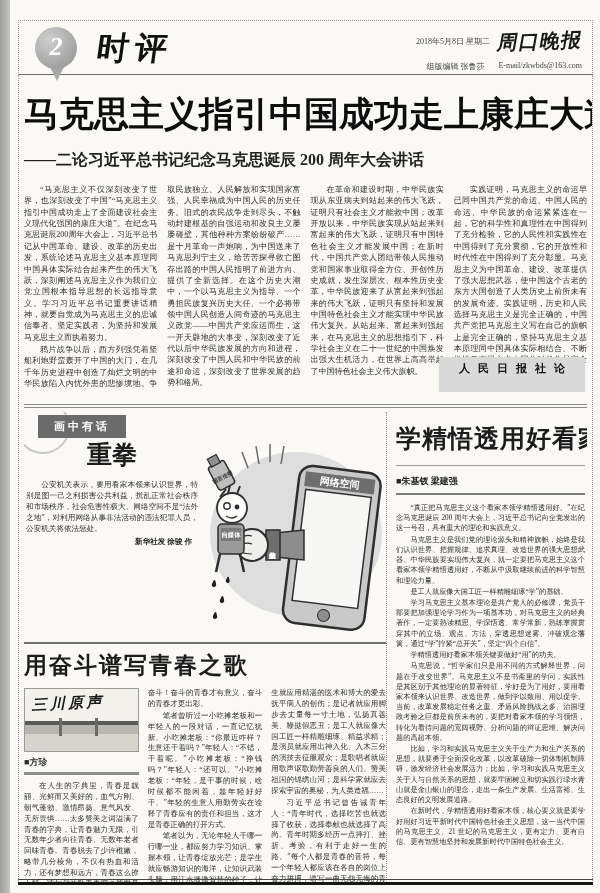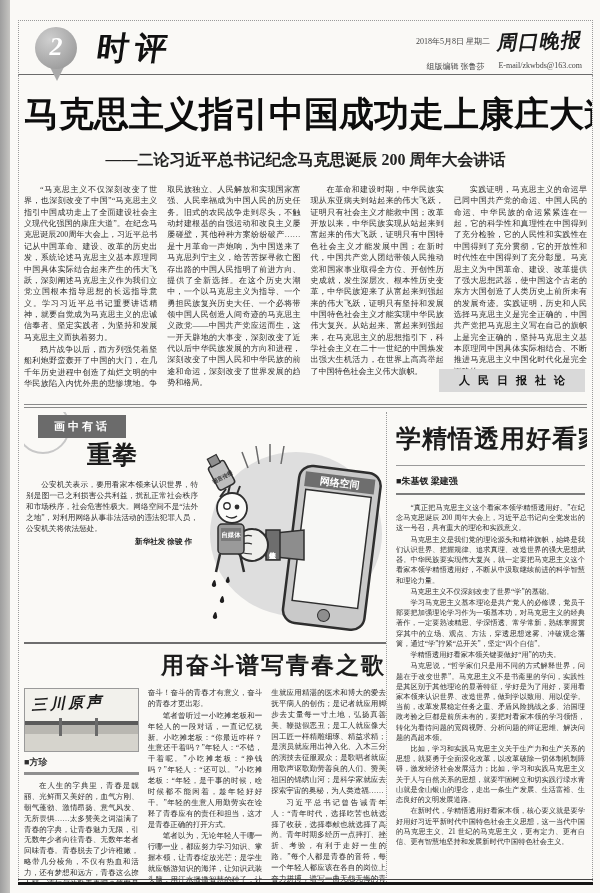--- a/index.html
+++ b/index.html
@@ -34,29 +34,29 @@
     letter-spacing:1px; color:#1a1a1a; }
   .head-meta .row2 { font-size:8px; color:#444; margin-top:6px; display:flex; gap:14px; justify-content:flex-end;}
 
   
   .main { position:absolute; left:8px; right:7px; top:75px; bottom:10px;
     border-left:1px dotted #9a9a9a; border-right:1px dotted #9a9a9a; border-bottom:1px dotted #9a9a9a;
     padding:0 5px; overflow:hidden; }
 
   .headline { margin-top:16px; text-align:center; font-size:35px; font-weight:bold;
     letter-spacing:0px; color:#0d0d0d; white-space:nowrap; }
-  .subheadline { margin-top:12px; text-align:center; font-size:16px; font-weight:bold; color:#222; }
+  .subheadline { margin-top:12px; font-size:16px; font-weight:bold; color:#222; }
 
   .lead-wrap { position:relative; margin-top:13px; height:214px; overflow:hidden; }
   .lead-body { height:214px; column-count:4; column-gap:10px; column-fill:auto;
     font-size:8px; line-height:1.42; text-align:justify; color:#2e2e2e; overflow:hidden; }
   .lead-body p { text-indent:2em; margin-bottom:1px; }
   .attribution { position:absolute; right:2px; bottom:6px; width:146px; background:#d9d9d9;
     font-size:11px; font-weight:bold; letter-spacing:8px; text-align:center;
-    padding:4px 0 4px 8px; color:#111; }
+    padding:4px 0 16px 8px; color:#111; }
 
   .divider2 { margin-top:6px; border-top:1px solid #8a8a8a; }
   .divider2 .inner { margin-top:2px; border-top:1px solid #8a8a8a; }
 
   
   .row { display:flex; margin-top:4px; height:560px; }
   .col-left { width:362px; display:flex; flex-direction:column; }
   .col-right { flex:1; border-left:1px dotted #9a9a9a; padding:8px 2px 0 9px; overflow:hidden; }
 
   
@@ -67,21 +67,21 @@
     font-size:11px; font-weight:bold; letter-spacing:3px; padding:4px 16px; z-index:2; }
   .cartoon-flex { display:flex; height:100%; padding-top:22px; }
   .cartoon-text { width:178px; padding:0 4px 0 2px; }
   .cartoon-title { text-align:center; font-size:25px; font-weight:bold; margin:4px 0 8px; }
   .cartoon-text p { font-size:7.6px; line-height:1.45; text-align:justify; text-indent:2em; color:#2e2e2e; }
   .cartoon-credit { font-size:7.6px; font-weight:bold; text-align:right; margin-top:3px; padding-right:6px; }
   .cartoon-art { flex:1; padding:0 2px; }
 
   
   .youth { flex:1; padding-top:6px; overflow:hidden; }
-  .youth-title { text-align:right; font-size:23px; font-weight:bold; letter-spacing:2px; margin-bottom:7px; }
+  .youth-title { text-align:left; font-size:23px; font-weight:bold; letter-spacing:2px; margin-bottom:7px; }
   .youth-cols { height:218px; column-count:3; column-gap:9px; column-fill:auto;
     font-size:7.5px; line-height:1.45; text-align:justify; color:#2e2e2e; overflow:hidden; }
   .youth-cols p { text-indent:2em; margin-bottom:1px; }
   .photo { position:relative; width:100%; height:64px; border:1px solid #9a9a9a; margin-bottom:4px;
     background:linear-gradient(#f2f1ec 0 52%, #8f8f8d 52% 58%, #b9b7b1 58% 72%, #d6d4cd 72% 100%); overflow:hidden; }
   .photo-bridge { position:absolute; left:0; right:0; top:52%; height:4px; background:#5a5a5a; }
   .photo-pier { position:absolute; top:46%; width:3px; height:18px; background:#6a6a6a; }
   .photo-callig { position:absolute; left:8px; top:4px; font-size:15px; font-weight:bold;
     transform:skewX(-14deg) rotate(-3deg); letter-spacing:3px; color:#1a1a1a; }
   .youth-byline { font-size:9px; font-weight:bold; border-bottom:3px solid #8f8f8f;
@@ -233,21 +233,21 @@
       </div>
 
       <div class="col-right">
         <div class="skill-title">学精悟透用好看家本领</div>
         <div class="skill-byline-box">
           <span class="skill-byline">■朱基钗 梁建强</span>
         </div>
         <div class="skill-body">
           <p>“真正把马克思主义这个看家本领学精悟透用好。”在纪念马克思诞辰 200 周年大会上，习近平总书记向全党发出的这一号召，具有重大的理论和实践意义。</p>
           <p>马克思主义是我们党的理论源头和精神旗帜，始终是我们认识世界、把握规律、追求真理、改造世界的强大思想武器。中华民族要实现伟大复兴，就一定要把马克思主义这个看家本领学精悟透用好，不断从中汲取继续前进的科学智慧和理论力量。</p>
-          <p>马克思主义不仅深刻改变了世界“学”的基础。</p>
+          <p>是工人就应像大国工匠一样精雕细琢“学”的基础。</p>
           <p>学习马克思主义基本理论是共产党人的必修课，党员干部要把加强理论学习作为一项基本功，对马克思主义的经典著作，一定要熟读精思、学深悟透、常学常新，熟练掌握贯穿其中的立场、观点、方法，穿透思想迷雾、冲破观念藩篱，通过“学”拧紧“总开关”，坚定“四个自信”。</p>
           <p>学精悟透用好看家本领关键要做好“用”的功夫。</p>
           <p>马克思说，“哲学家们只是用不同的方式解释世界，问题在于改变世界”。马克思主义不是书斋里的学问，实践性是其区别于其他理论的显著特征，学好是为了用好，要用看家本领来认识世界、改造世界，做到学以致用、用以促学。当前，改革发展稳定任务之重、矛盾风险挑战之多、治国理政考验之巨都是前所未有的，要把对看家本领的学习领悟，转化为看待问题的宽阔视野、分析问题的辩证思维、解决问题的高超本领。</p>
           <p>比如，学习和实践马克思主义关于生产力和生产关系的思想，就要勇于全面深化改革，以改革破除一切体制机制障碍，激发经济社会发展活力；比如，学习和实践马克思主义关于人与自然关系的思想，就要牢固树立和切实践行绿水青山就是金山银山的理念，走出一条生产发展、生活富裕、生态良好的文明发展道路。</p>
           <p>在新时代，学精悟透用好看家本领，核心要义就是要学好用好习近平新时代中国特色社会主义思想，这一当代中国的马克思主义、21 世纪的马克思主义，更有定力、更有自信、更有智慧地坚持和发展新时代中国特色社会主义。</p>
         </div>
       </div>
     </div>
   </div>
 

